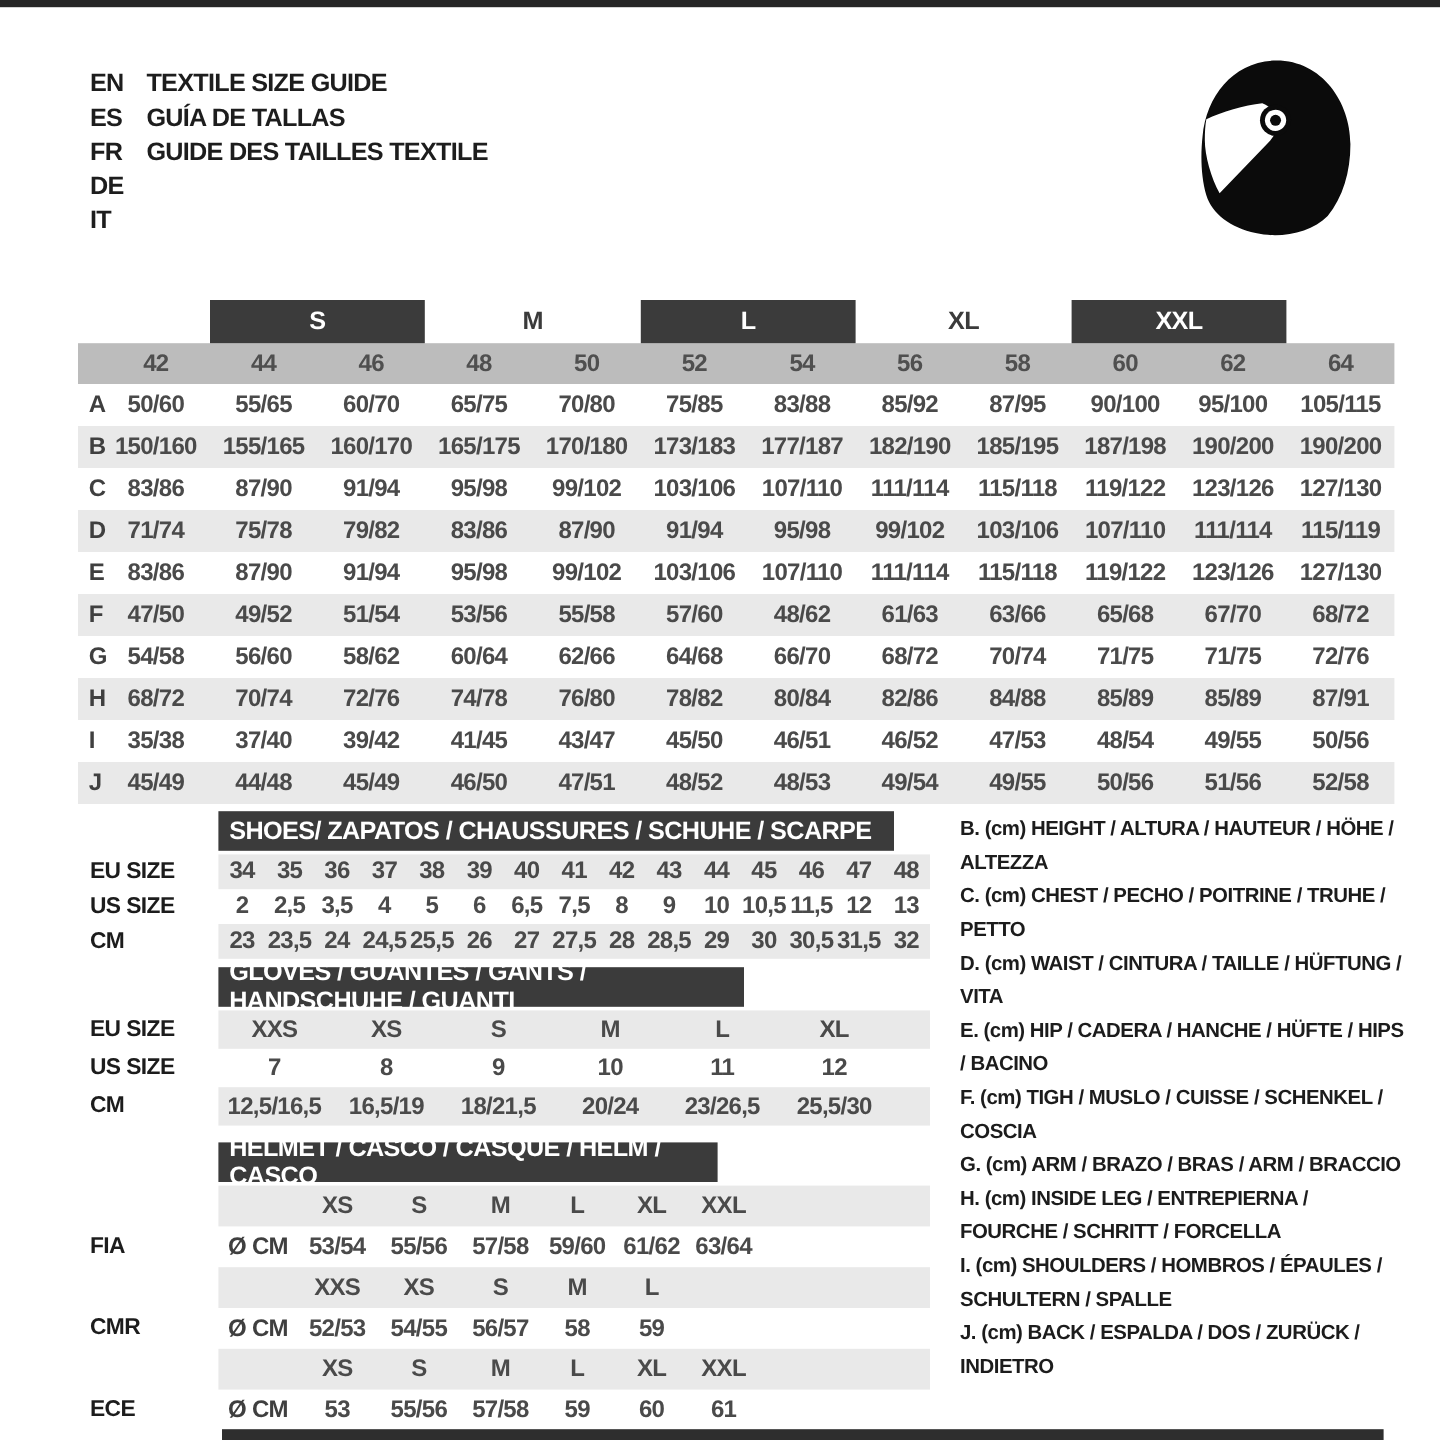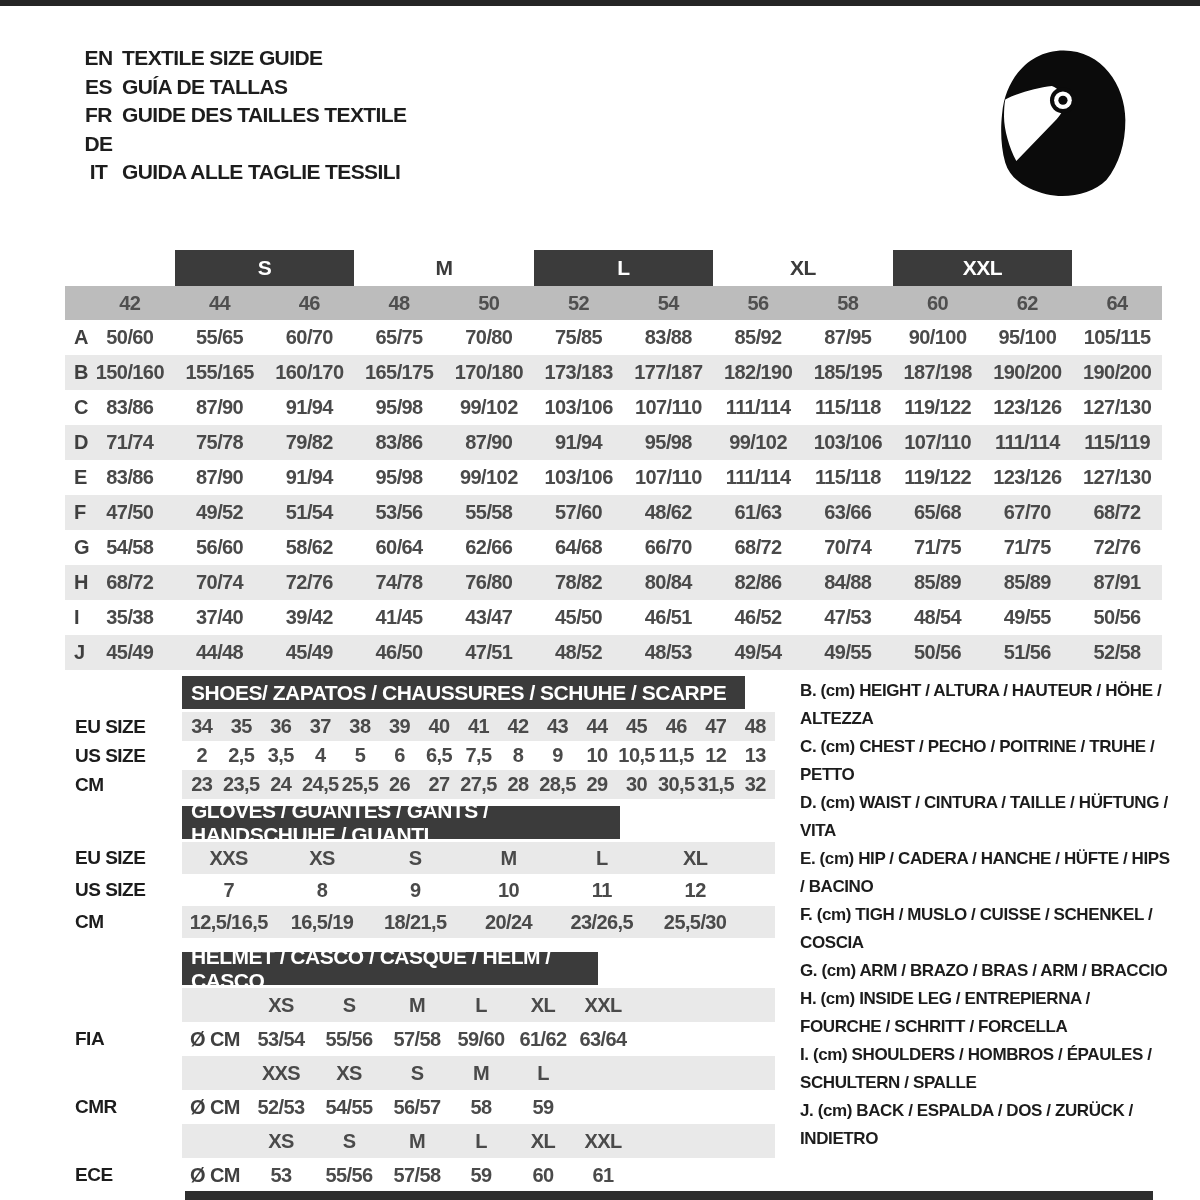--- a/index.html
+++ b/index.html
@@ -6,21 +6,21 @@
   body{
     width:1200px;height:1200px;position:relative;overflow:hidden;
     font-family:"Liberation Sans","DejaVu Sans",sans-serif;
     -webkit-font-smoothing:antialiased;
   }
   .page{position:absolute;inset:0;background:#fff;}
   .top-bar{position:absolute;top:0;left:0;width:1200px;height:6px;background:#262626;}
   .bottom-bar{position:absolute;bottom:0;left:185px;width:968px;height:9px;background:#2e2e2e;}
 
   
-  .lang-block{position:absolute;left:75px;top:44px;text-align:center;}
+  .lang-block{position:absolute;left:75px;top:56px;}
   .lang-row{display:flex;line-height:28.5px;}
   .lang-code,.lang-title{font-weight:bold;font-size:21px;color:#1d1d1d;letter-spacing:-0.6px;}
   .lang-code{width:47px;flex:0 0 47px;}
 
   
   .helmet-box{position:absolute;left:980px;top:40px;width:158px;height:160px;}
 
   
   .textile{position:absolute;left:65px;top:250px;width:1097px;}
   .grid13{display:grid;grid-template-columns:20px repeat(12,1fr);}
@@ -78,21 +78,20 @@
       </div>
       <div class="lang-row">
         <span class="lang-code">FR</span>
         <span class="lang-title">GUIDE DES TAILLES TEXTILE</span>
       </div>
       <div class="lang-row">
         <span class="lang-code">DE</span>
       </div>
       <div class="lang-row">
         <span class="lang-code">IT</span>
-        <span class="lang-title">GUIDA ALLE TAGLIE TESSILI</span>
       </div>
     </div>
 
   <div class="helmet-box">
     <svg viewBox="0 0 100 100" width="158" height="160">
       <path d="M53 6 C77 6 92 28 92 50 C92 65 88 78 80 88 C71 97 55 100 42 97 C29 94 19 87 16 77 C13 67 13 55 14 46 C16 24 31 6 53 6 Z" fill="#0b0b0b"></path>
       <path d="M16 37 C24 33 36 29.5 45.5 28.5 C50.5 30.5 53.5 34.5 53.5 38.5 C53.5 42.5 51.5 46.5 48.5 49.5 L23 76 C18.5 68 15.2 56 15.2 48 C15.2 44 15.4 40 16 37 Z" fill="#ffffff"></path>
       <circle cx="52.5" cy="37.5" r="8.2" fill="#0b0b0b"></circle>
       <circle cx="52.5" cy="37.5" r="5.6" fill="#ffffff"></circle>
       <circle cx="52.5" cy="37.5" r="2.9" fill="#0b0b0b"></circle>

